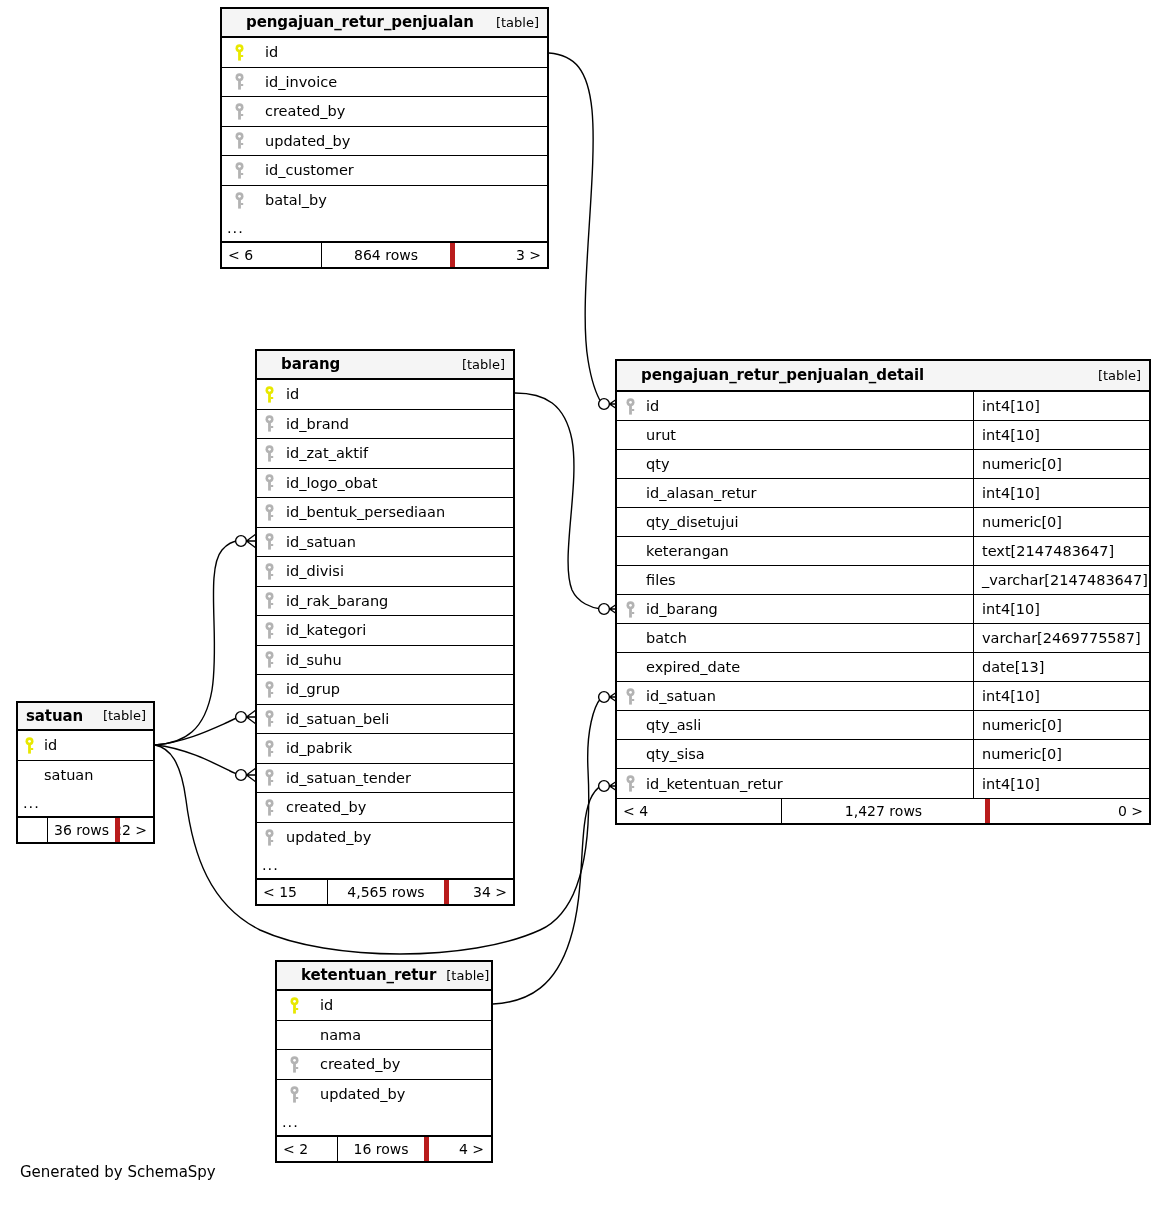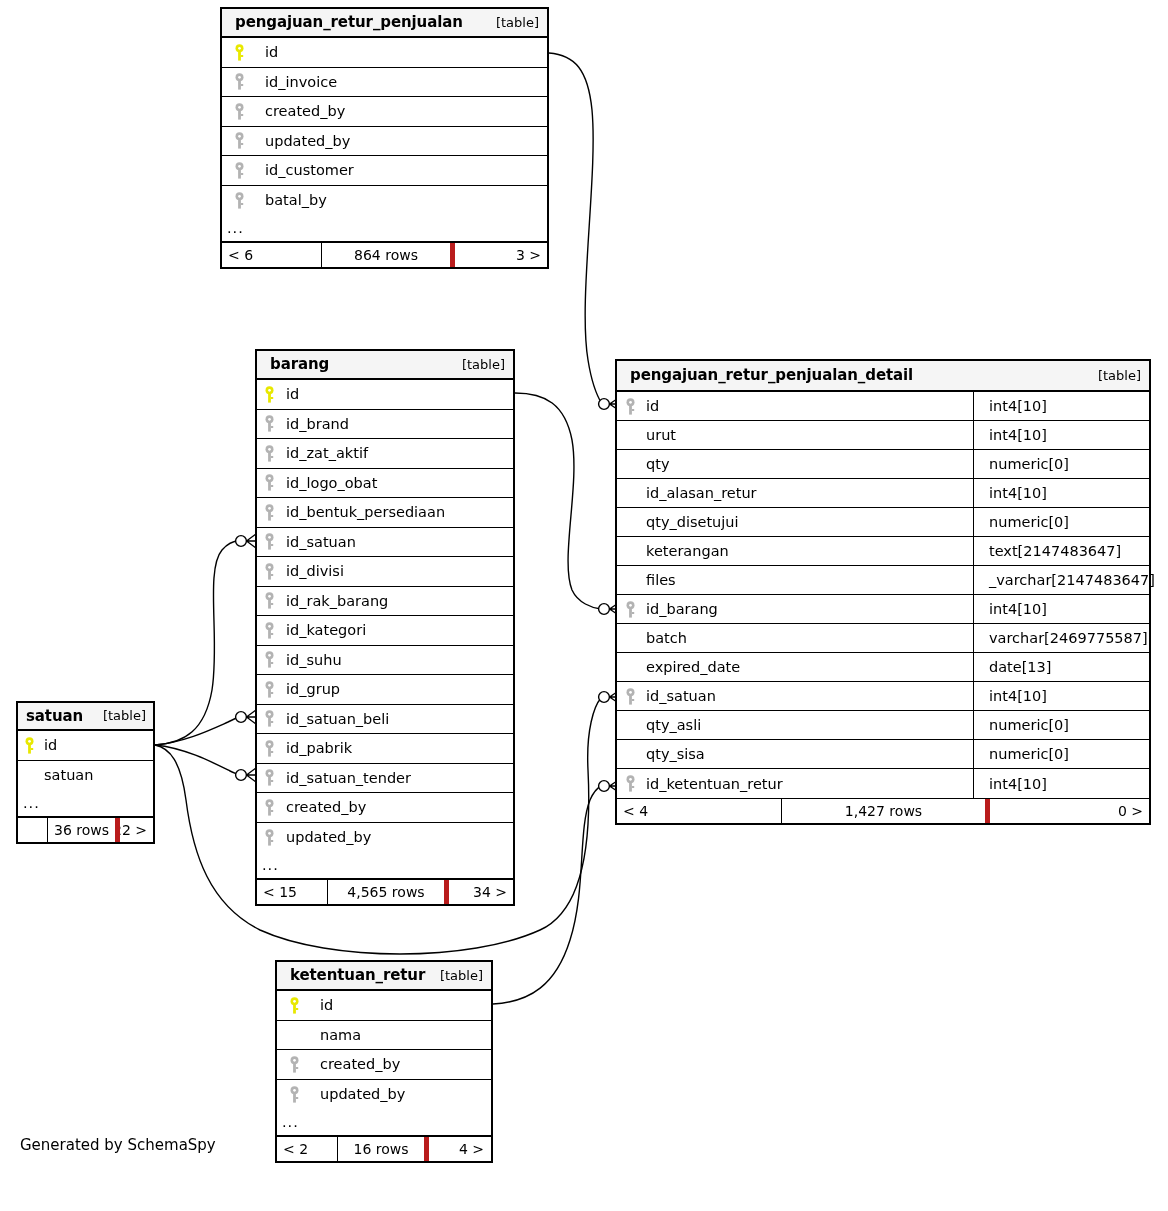--- a/index.html
+++ b/index.html
@@ -56,21 +56,21 @@
     z-index: 2;
   }
 
   .tbl-header {
     display: flex;
     align-items: center;
     justify-content: space-between;
     background: #f5f5f5;
     border-bottom: 2px solid #000000;
     box-sizing: border-box;
-    padding: 3px 8px 4px 13px;
+    padding: 3px 8px 4px 24px;
     height: 29px;
   }
   .tbl-name {
     font-weight: bold;
     font-size: 15px;
     letter-spacing: -0.1px;
     white-space: nowrap;
   }
   .tbl-tag {
     font-size: 13px;
@@ -105,21 +105,21 @@
     white-space: nowrap;
     overflow: hidden;
     box-sizing: border-box;
   }
   .cell-type {
     flex: 0 0 auto;
     font-size: 14.5px;
     white-space: nowrap;
     border-left: 1px solid #000000;
     box-sizing: border-box;
-    padding-left: 15px;
+    padding-left: 8px;
     height: 100%;
     display: flex;
     align-items: center;
   }
 
   .row-ellipsis {
     display: flex;
     align-items: center;
     border-bottom: 1px solid #000000;
     box-sizing: border-box;
@@ -188,21 +188,21 @@
   #tbl-ketentuan_retur { left: 275px; top: 960px; width: 218px; }
   #tbl-ketentuan_retur .cell-key { width: 34px; }
   #tbl-ketentuan_retur .cell-col { padding-left: 9px; }
   #tbl-ketentuan_retur .foot-prev { width: 60px; }
   #tbl-ketentuan_retur .foot-mid  { width: 92px; }
   #tbl-ketentuan_retur .foot-next { width: 61px; }
 
   .caption {
     position: absolute;
     left: 20px;
-    top: 1136px;
+    top: 1163px;
     font-size: 15px;
     color: #000;
     z-index: 2;
     white-space: nowrap;
   }
 </style>
 </head>
 <body>
 
 <div id="canvas">

